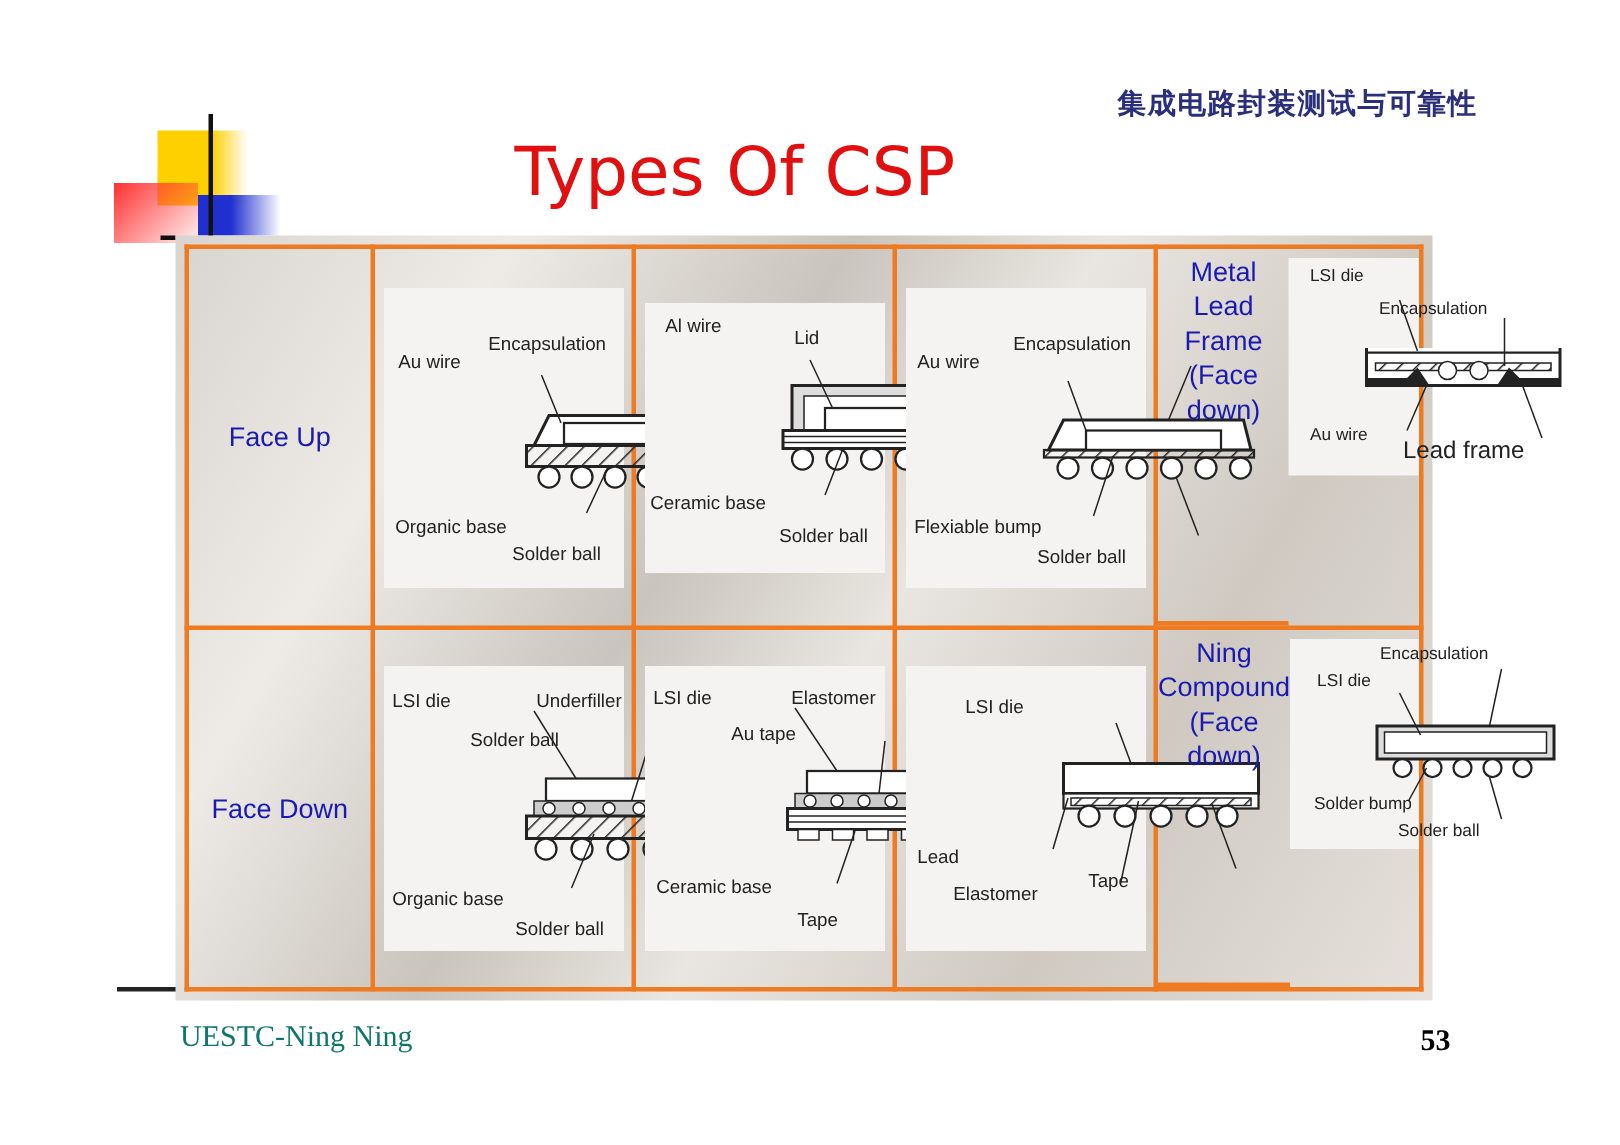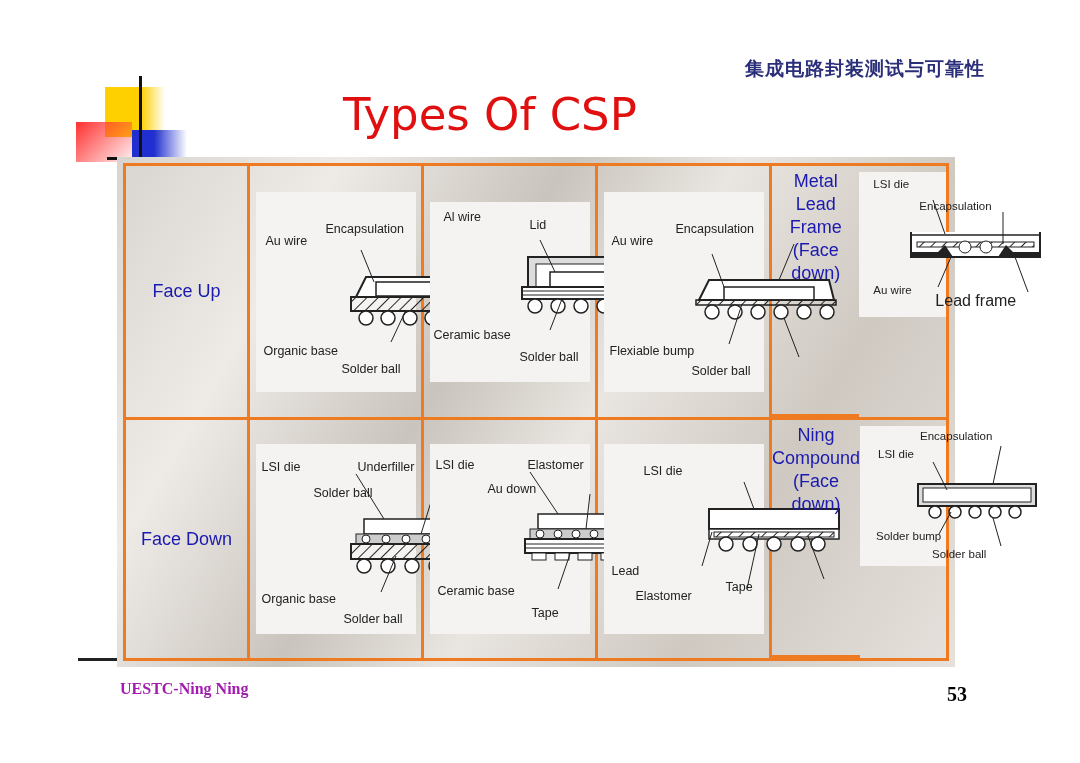--- a/index.html
+++ b/index.html
@@ -16,21 +16,21 @@
   .table-bg{position:absolute;left:117px;top:157px;width:838px;height:510px;
     background:linear-gradient(120deg,#d8d4cf 0%,#eeeae6 20%,#c9c4bd 40%,#e9e5e0 55%,#cfc9c2 75%,#e6e1dc 100%);}
   table.csp{position:absolute;left:123px;top:163px;width:825px;height:498px;border-collapse:collapse;table-layout:fixed;}
   table.csp td{border:3px solid #ee7a22;padding:0;vertical-align:middle;text-align:center;color:#1a1ab0;font-size:18px;position:relative;}
   .colhdr{font-size:18px;}
   .rowhdr{font-size:20px;}
   .othersub{height:100%;display:flex;flex-direction:row;}
   .sublabel{border-bottom:3px solid #ee7a22;font-size:18px;line-height:23px;padding:4px 0;}
   .diagram{background:#f4f3f1;margin:6px auto;position:relative;}
   .dlabel{position:absolute;font-size:12.5px;color:#222;white-space:nowrap;}
-  .footer-left{position:absolute;left:120px;top:680px;font-family:"Liberation Serif",serif;font-weight:bold;font-size:16px;color:#a21caf;}
+  .footer-left{position:absolute;left:120px;top:680px;font-family:"Liberation Serif",serif;font-weight:normal;font-size:20px;color:#0f766e;}
   .footer-right{position:absolute;left:947px;top:683px;font-family:"Liberation Serif",serif;font-weight:bold;font-size:20px;color:#000;}
   svg.pkg{position:absolute;}
 </style>
 </head>
 <body>
 
 <div class="header-cn">集成电路封装测试与可靠性</div>
 
 <div class="deco deco-yellow"></div>
 <div class="deco deco-red"></div>
@@ -229,21 +229,21 @@
                 <rect x="137" y="109" width="14" height="7"></rect>
               </g>
           <line x1="20" y1="28" x2="48" y2="70" stroke="#222"></line>
               <line x1="80" y1="50" x2="76" y2="85" stroke="#222"></line>
               <line x1="143" y1="28" x2="140" y2="85" stroke="#222"></line>
           <line x1="48" y1="145" x2="60" y2="110" stroke="#222"></line>
               <line x1="118" y1="165" x2="104" y2="116" stroke="#222"></line>
         </svg>
         <span class="dlabel" style="left:6px;top:14px">LSI die</span>
         <span class="dlabel" style="left:98px;top:14px">Elastomer</span>
-        <span class="dlabel" style="left:58px;top:38px">Au down</span>
+        <span class="dlabel" style="left:58px;top:38px">Au tape</span>
         <span class="dlabel" style="left:8px;top:140px">Ceramic base</span>
         <span class="dlabel" style="left:102px;top:162px">Tape</span>
       </div>
     </td>
     <td>
       <div class="diagram" style="width:160px;height:190px">
         <svg class="pkg" width="160" height="190">
           <rect x="25" y="65" width="130" height="20" fill="#fff" stroke="#222" stroke-width="2"></rect>
           <rect x="25" y="85" width="130" height="10" fill="#fff" stroke="#222" stroke-width="1.5"></rect>
           <rect x="30" y="88" width="120" height="5" fill="url(#hatch)" stroke="#222"></rect>

